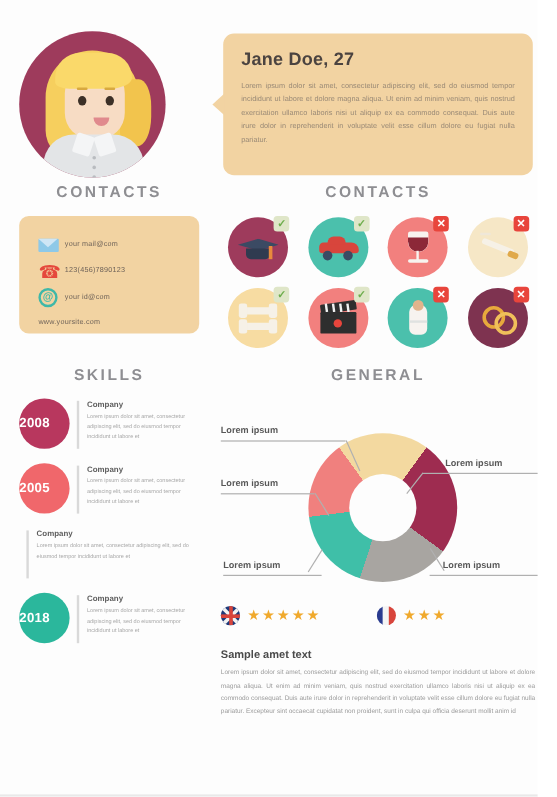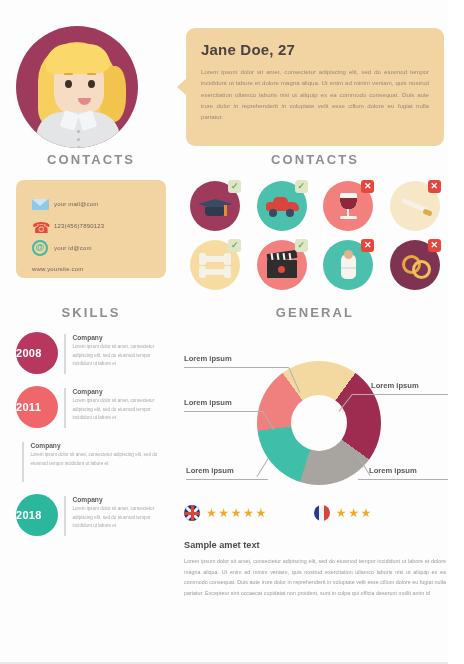--- a/index.html
+++ b/index.html
@@ -339,21 +339,21 @@
         <div class="tl-circle" style="background:#b8375e">2008</div>
         <div class="tl-bar"></div>
         <div class="tl-text">
           <div class="tl-company">Company</div>
           <div class="tl-desc">Lorem ipsum dolor sit amet, consectetur adipiscing elit, sed do eiusmod tempor incididunt ut labore et</div>
         </div>
       </div>
 
 
       <div class="tl-item">
-        <div class="tl-circle" style="background:#f0676b">2011</div>
+        <div class="tl-circle" style="background:#f0676b">2005</div>
         <div class="tl-bar"></div>
         <div class="tl-text">
           <div class="tl-company">Company</div>
           <div class="tl-desc">Lorem ipsum dolor sit amet, consectetur adipiscing elit, sed do eiusmod tempor incididunt ut labore et</div>
         </div>
       </div>
 
       <div class="tl-item">
         <div class="tl-bar"></div>
         <div class="tl-text">

